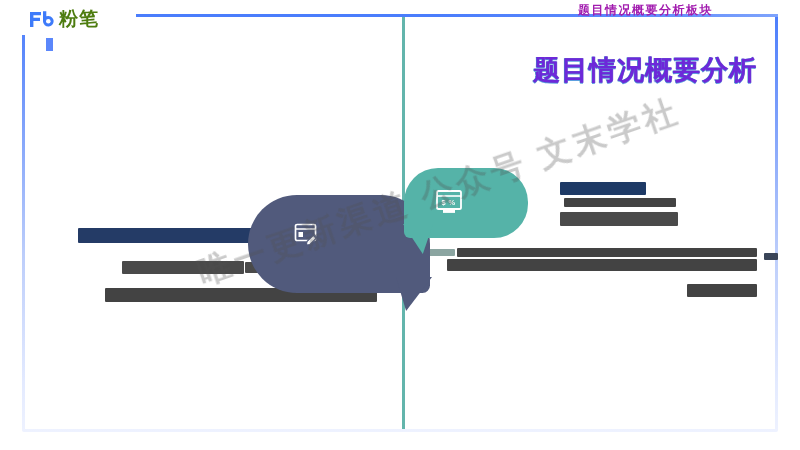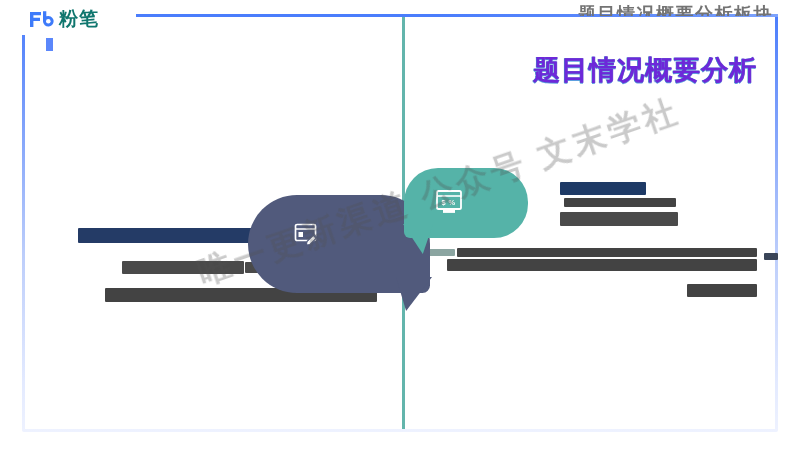--- a/index.html
+++ b/index.html
@@ -17,40 +17,40 @@
            linear-gradient(180deg,#4a7dfc 0%,#6f96fb 18%,#bdcefb 58%,#e3eaff 88%,#eef2ff 100%) border-box;
   }
   .frame-top{position:absolute;left:22px;top:14px;width:756px;height:3px;
              background:linear-gradient(90deg,#4a7dfc 0%,#4a7dfc 55%,#5c89fc 80%,#7ea3fc 100%);}
 
   
   .logo-box{position:absolute;left:10px;top:2px;width:126px;height:33px;
             background:#ffffff;display:flex;align-items:center;gap:5px;padding-left:18px;
             box-sizing:border-box;z-index:7;}
   .logo-mark{width:26px;height:20px;position:relative;flex:0 0 auto;}
-  .logo-text{font-size:19px;font-weight:bold;color:#0f766e;letter-spacing:1px;line-height:1;}
+  .logo-text{font-size:19px;font-weight:bold;color:#4d7c0f;letter-spacing:1px;line-height:1;}
   .logo-tick{position:absolute;left:46px;top:38px;width:7px;height:13px;
              background:#5b87fb;z-index:6;}
 
   
   .divider{position:absolute;left:402px;top:17px;width:3px;height:412px;
            background:#63b5ac;z-index:3;}
 
   
   .title{position:absolute;left:533px;top:52px;height:36px;
          display:flex;align-items:center;
          font-size:27px;font-weight:bold;letter-spacing:1px;
          color:#6d28d9;
          text-shadow:0.6px 0 0 #6f5fd0, -0.6px 0.4px 0 #3aa0c4, 0 0.8px 0 #5ea0e0;
          filter:blur(0.45px);
          white-space:nowrap;z-index:5;}
 
   
   .top-caption{position:absolute;left:578px;top:2px;height:14px;overflow:hidden;
-               font-size:18px;font-weight:bold;color:#737373;letter-spacing:1.5px;
+               font-size:12px;font-weight:bold;color:#a21caf;letter-spacing:1.5px;
                white-space:nowrap;filter:blur(0.5px);z-index:8;}
 
   
   .blob-navy{position:absolute;left:248px;top:195px;width:182px;height:98px;
              background:#515a7c;z-index:4;
              border-radius:52px 52px 8px 52px;}
   .blob-navy:after{content:"";position:absolute;right:-2px;bottom:-18px;
              width:36px;height:34px;background:#515a7c;
              clip-path:polygon(0 0,100% 0,28% 100%);}
   .blob-teal{position:absolute;left:404px;top:168px;width:124px;height:70px;

